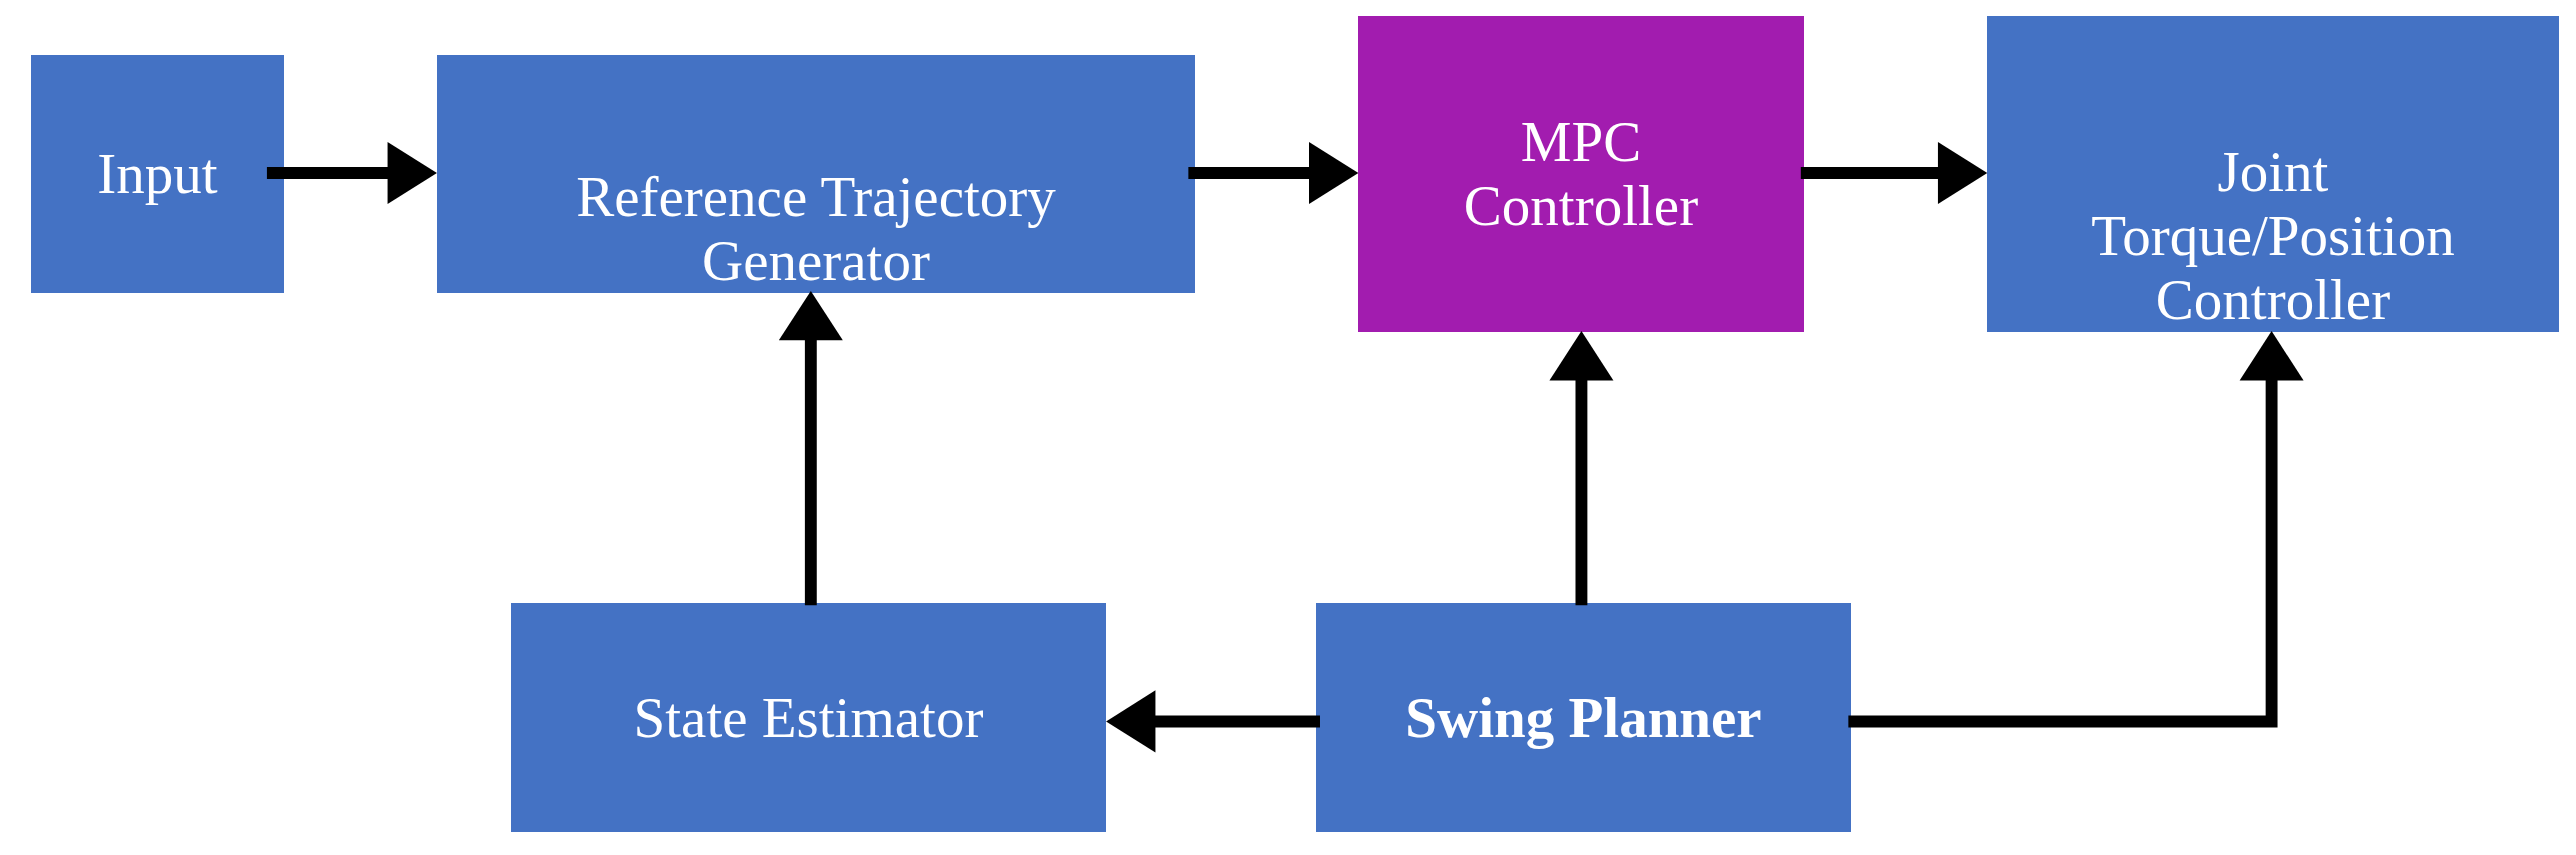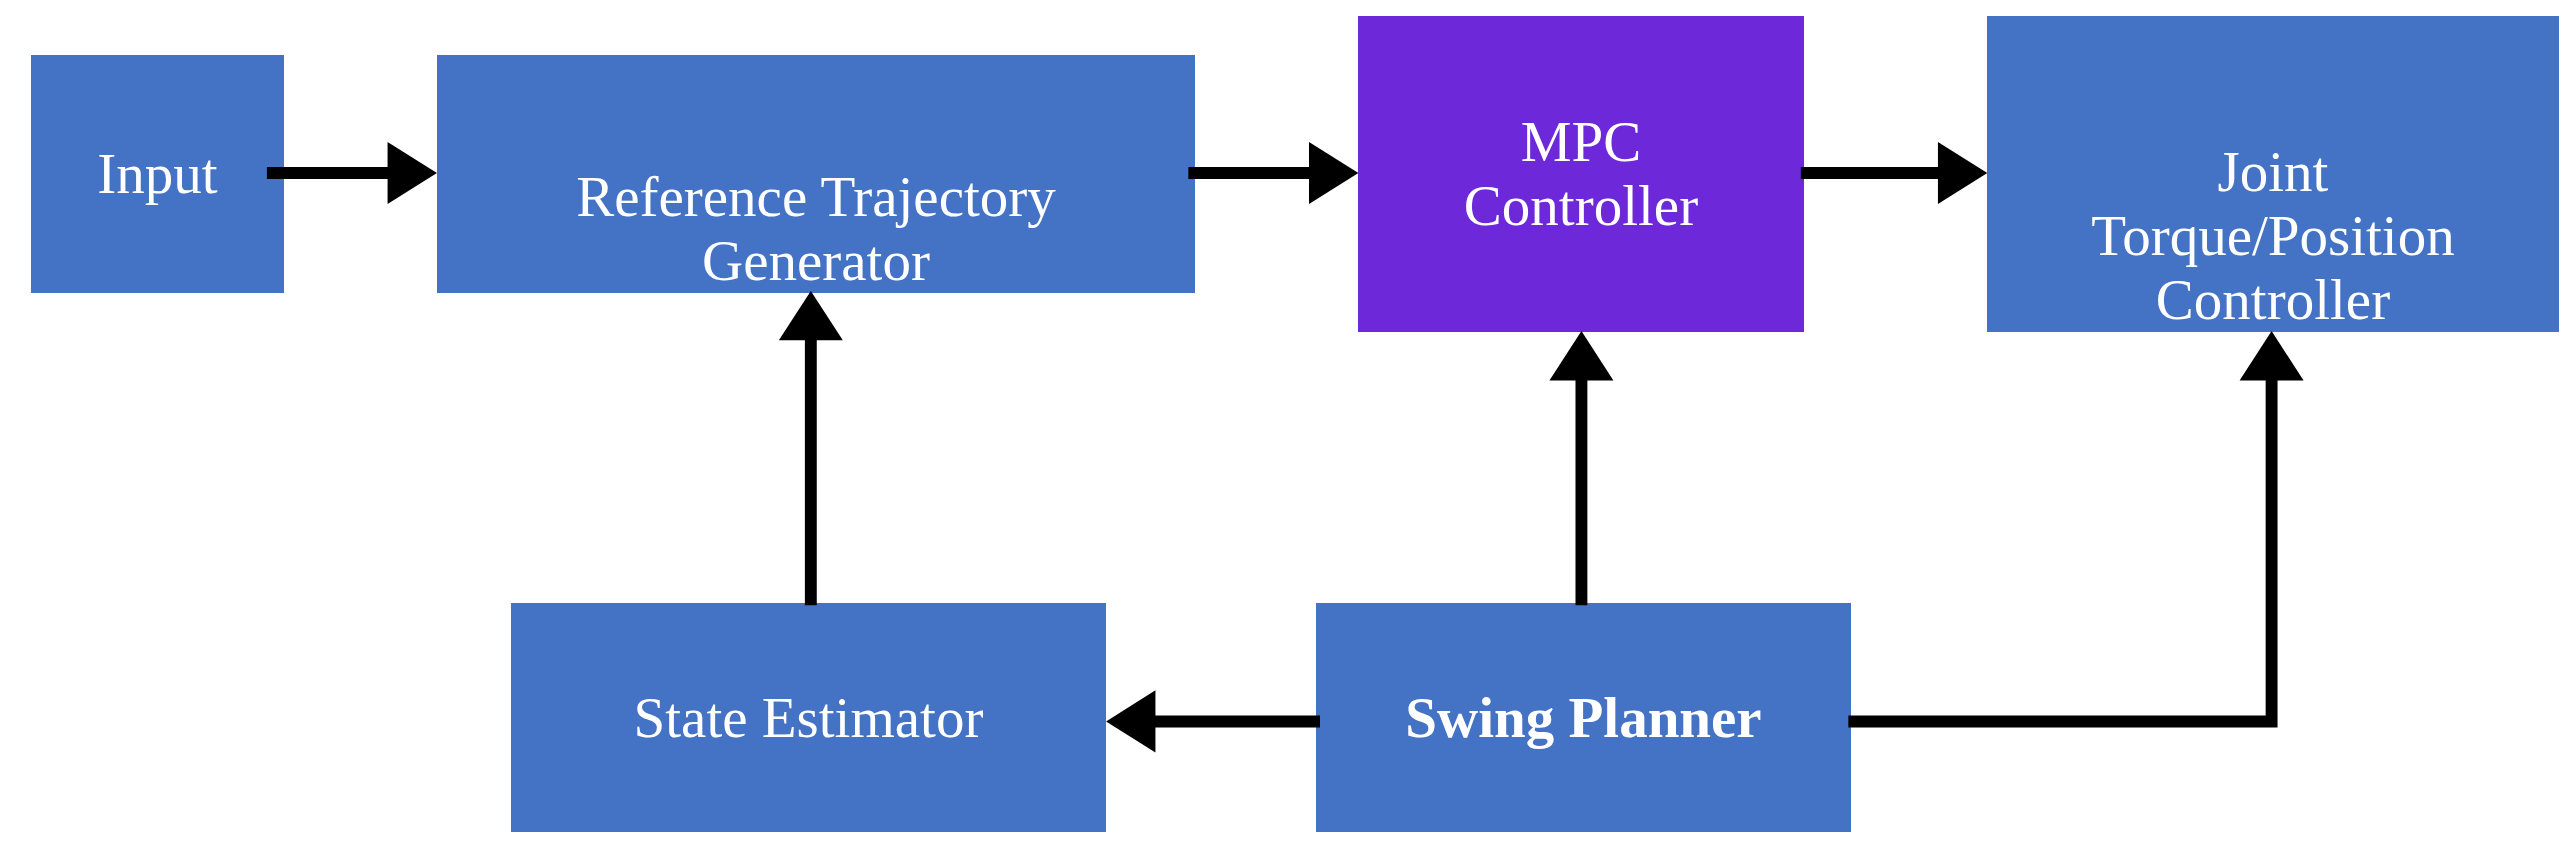--- a/index.html
+++ b/index.html
@@ -56,21 +56,21 @@
 
   <div class="block block-blue" style="left: 31px; top: 55px; width: 253px; height: 238px; font-size: 57px; background: rgb(68, 114, 196);">
     <span>Input</span>
   </div>
 
   <div class="block block-blue" style="left: 437px; top: 55px; width: 758px; height: 238px; font-size: 57px; background: rgb(68, 114, 196); align-items: flex-end;">
     <span>Reference Trajectory
 Generator</span>
   </div>
 
-  <div class="block block-orange" style="left: 1358px; top: 15.5px; width: 446px; height: 316px; font-size: 57px; background: #6d28d9;">
+  <div class="block block-orange" style="left: 1358px; top: 15.5px; width: 446px; height: 316px; font-size: 57px; background: #a21caf;">
     <span>MPC
 Controller</span>
   </div>
 
   <div class="block block-blue" style="left: 1987px; top: 15.5px; width: 572px; height: 316px; font-size: 57px; background: rgb(68, 114, 196); align-items: flex-end;">
     <span>Joint
 Torque/Position
 Controller</span>
   </div>
 

